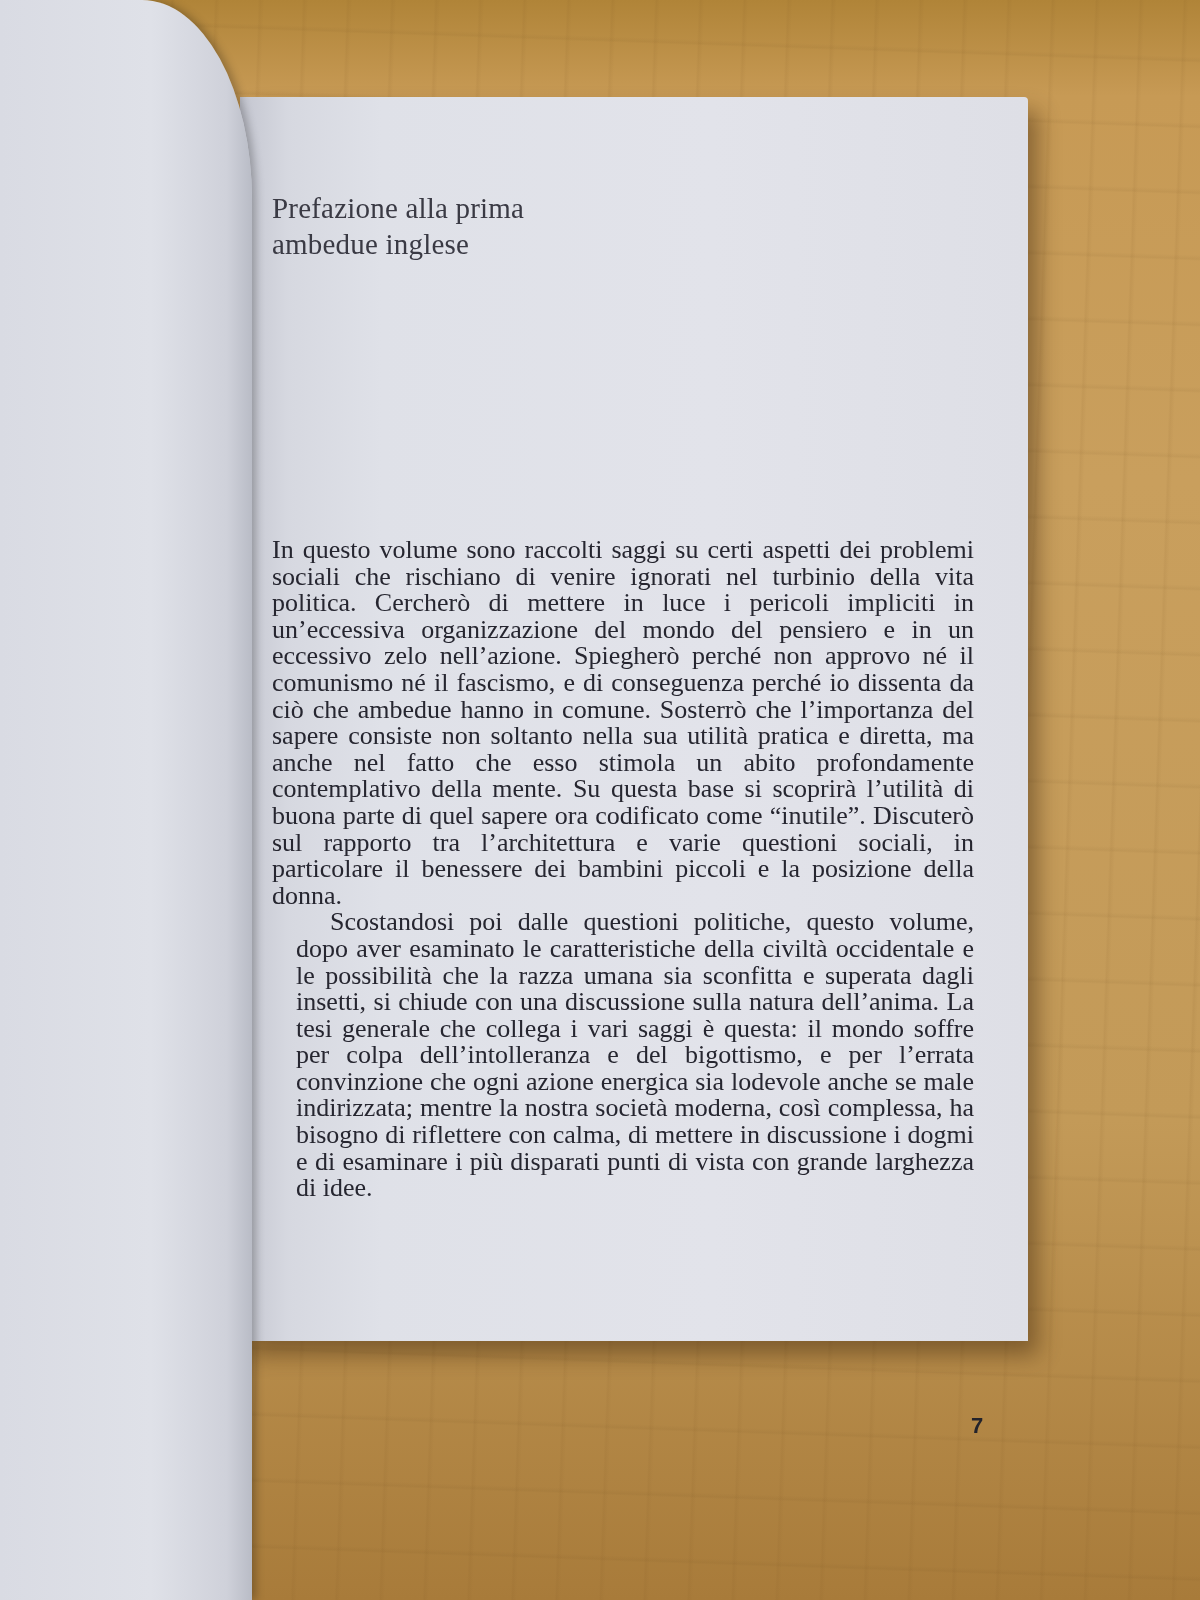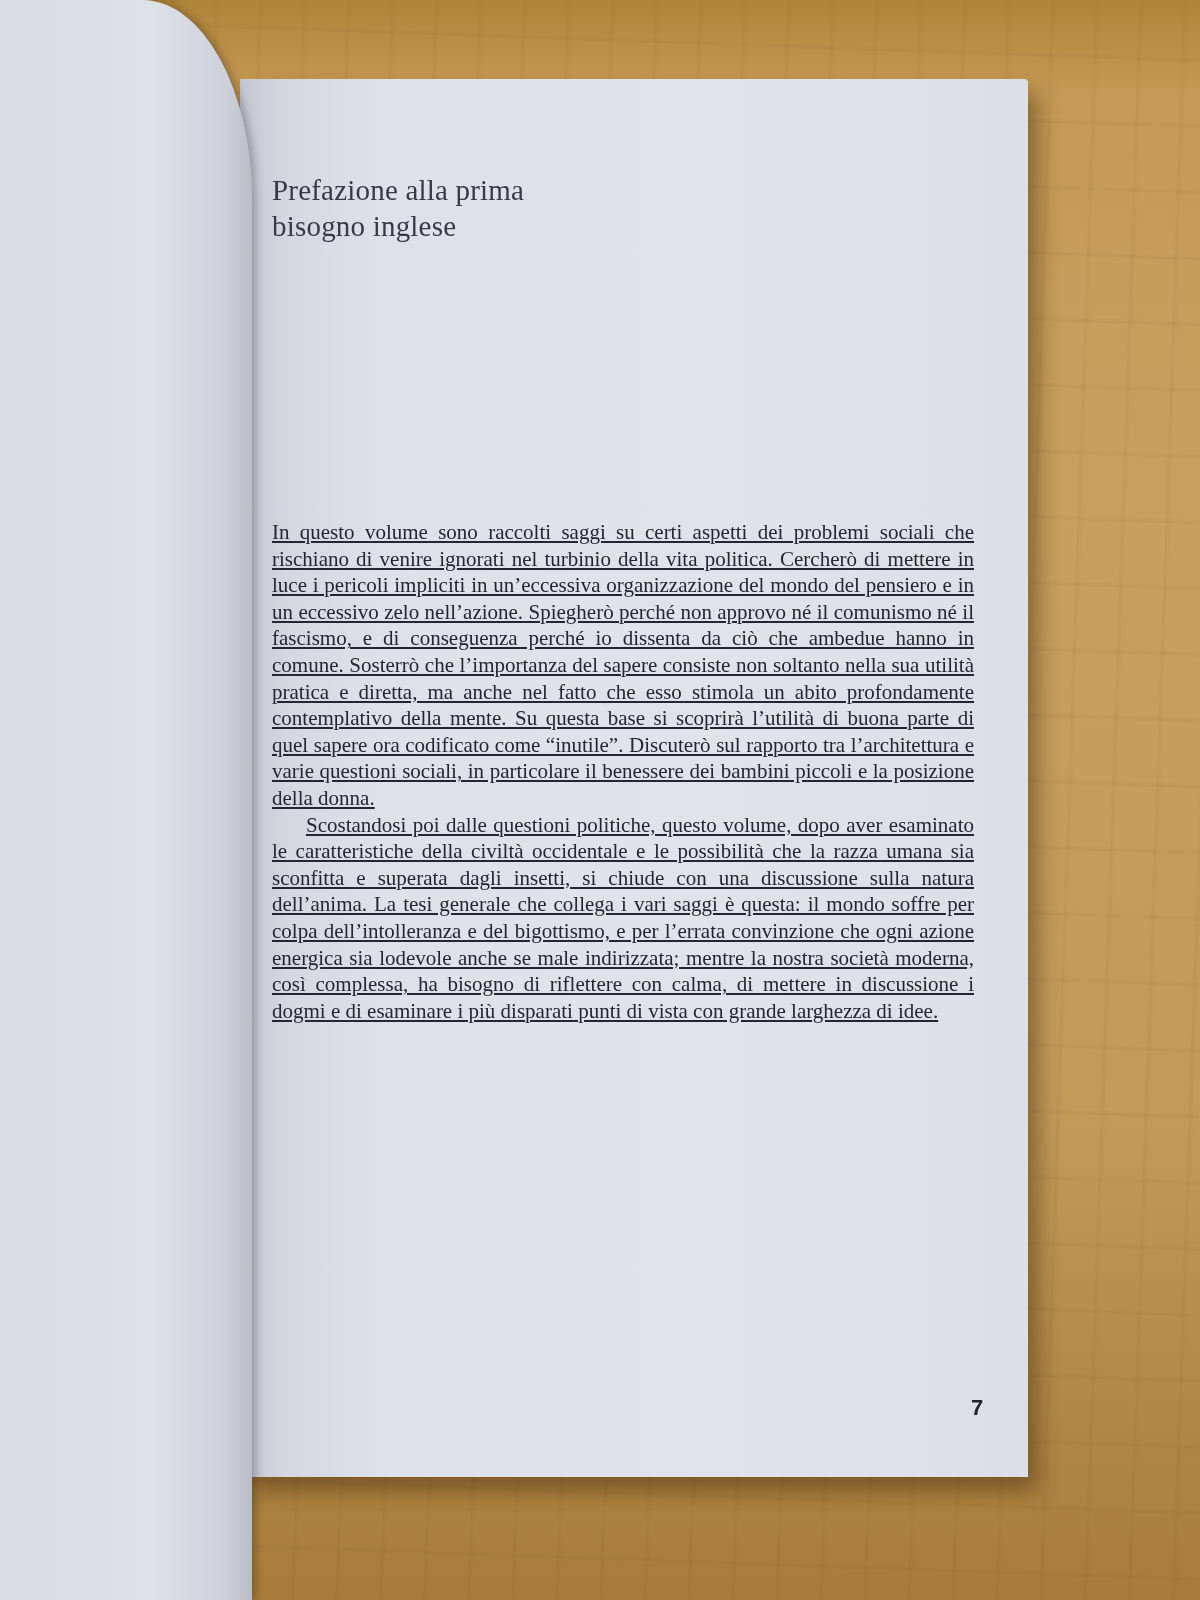--- a/index.html
+++ b/index.html
@@ -28,23 +28,23 @@
       width: 252px;
       height: 1600px;
       background: linear-gradient(90deg, #d9dbe3 0%, #dfe1e8 60%, #cfd1da 90%, #b9bcc6 100%);
       border-top-right-radius: 110px 200px;
       box-shadow: 4px 0 8px rgba(0,0,0,0.25);
       z-index: 2;
     }
     .right-page {
       position: absolute;
       left: 240px;
-      top: 79px;
+      top: 97px;
       width: 788px;
-      height: 1398px;
+      height: 1244px;
       background: linear-gradient(90deg, #c4c6d0 0%, #d6d8e0 6%, #dfe1e8 18%, #e2e3ea 60%, #dedfe6 100%);
       box-shadow: 10px 14px 22px rgba(60,35,10,0.45);
       z-index: 1;
       border-top-right-radius: 4px;
     }
     .chapter-title {
       position: absolute;
       left: 32px;
       top: 93px;
       margin: 0;
@@ -53,30 +53,30 @@
       line-height: 36px;
       color: #3a3a44;
       letter-spacing: 0.2px;
     }
     .body-text {
       position: absolute;
       left: 32px;
       top: 440px;
       width: 702px;
       color: #262630;
-      font-size: 21px;
+      font-size: 26px;
       line-height: 26.6px;
       text-align: justify;
-      text-decoration: underline;
     }
     .body-text p {
       margin: 0;
     }
     .body-text p.indent {
       text-indent: 34px;
+      margin-left: 24px;
     }
     .page-number {
       position: absolute;
       left: 731px;
       top: 1316px;
       font-size: 22px;
       font-weight: bold;
       color: #23232b;
       font-family: "Liberation Sans", sans-serif;
     }
@@ -84,21 +84,21 @@
 </head>
 <body>
 
 <div class="wood-grain"></div>
 
 <div class="left-page"></div>
 
 <div class="right-page">
   <h1 class="chapter-title">
     <span>Prefazione alla prima</span><br>
-    <span>bisogno inglese</span>
+    <span>ambedue inglese</span>
   </h1>
 
   <div class="body-text">
     <p>In questo volume sono raccolti saggi su certi aspetti dei problemi sociali che rischiano di venire ignorati nel turbinio della vita politica. Cercherò di mettere in luce i pericoli impliciti in un’eccessiva organizzazione del mondo del pensiero e in un eccessivo zelo nell’azione. Spiegherò perché non approvo né il comunismo né il fascismo, e di conseguenza perché io dissenta da ciò che ambedue hanno in comune. Sosterrò che l’importanza del sapere consiste non soltanto nella sua utilità pratica e diretta, ma anche nel fatto che esso stimola un abito profondamente contemplativo della mente. Su questa base si scoprirà l’utilità di buona parte di quel sapere ora codificato come “inutile”. Discuterò sul rapporto tra l’architettura e varie questioni sociali, in particolare il benessere dei bambini piccoli e la posizione della donna.</p>
     <p class="indent">Scostandosi poi dalle questioni politiche, questo volume, dopo aver esaminato le caratteristiche della civiltà occidentale e le possibilità che la razza umana sia sconfitta e superata dagli insetti, si chiude con una discussione sulla natura dell’anima. La tesi generale che collega i vari saggi è questa: il mondo soffre per colpa dell’intolleranza e del bigottismo, e per l’errata convinzione che ogni azione energica sia lodevole anche se male indirizzata; mentre la nostra società moderna, così complessa, ha bisogno di riflettere con calma, di mettere in discussione i dogmi e di esaminare i più disparati punti di vista con grande larghezza di idee.</p>
   </div>
 
   <div class="page-number">7</div>
 </div>
 

